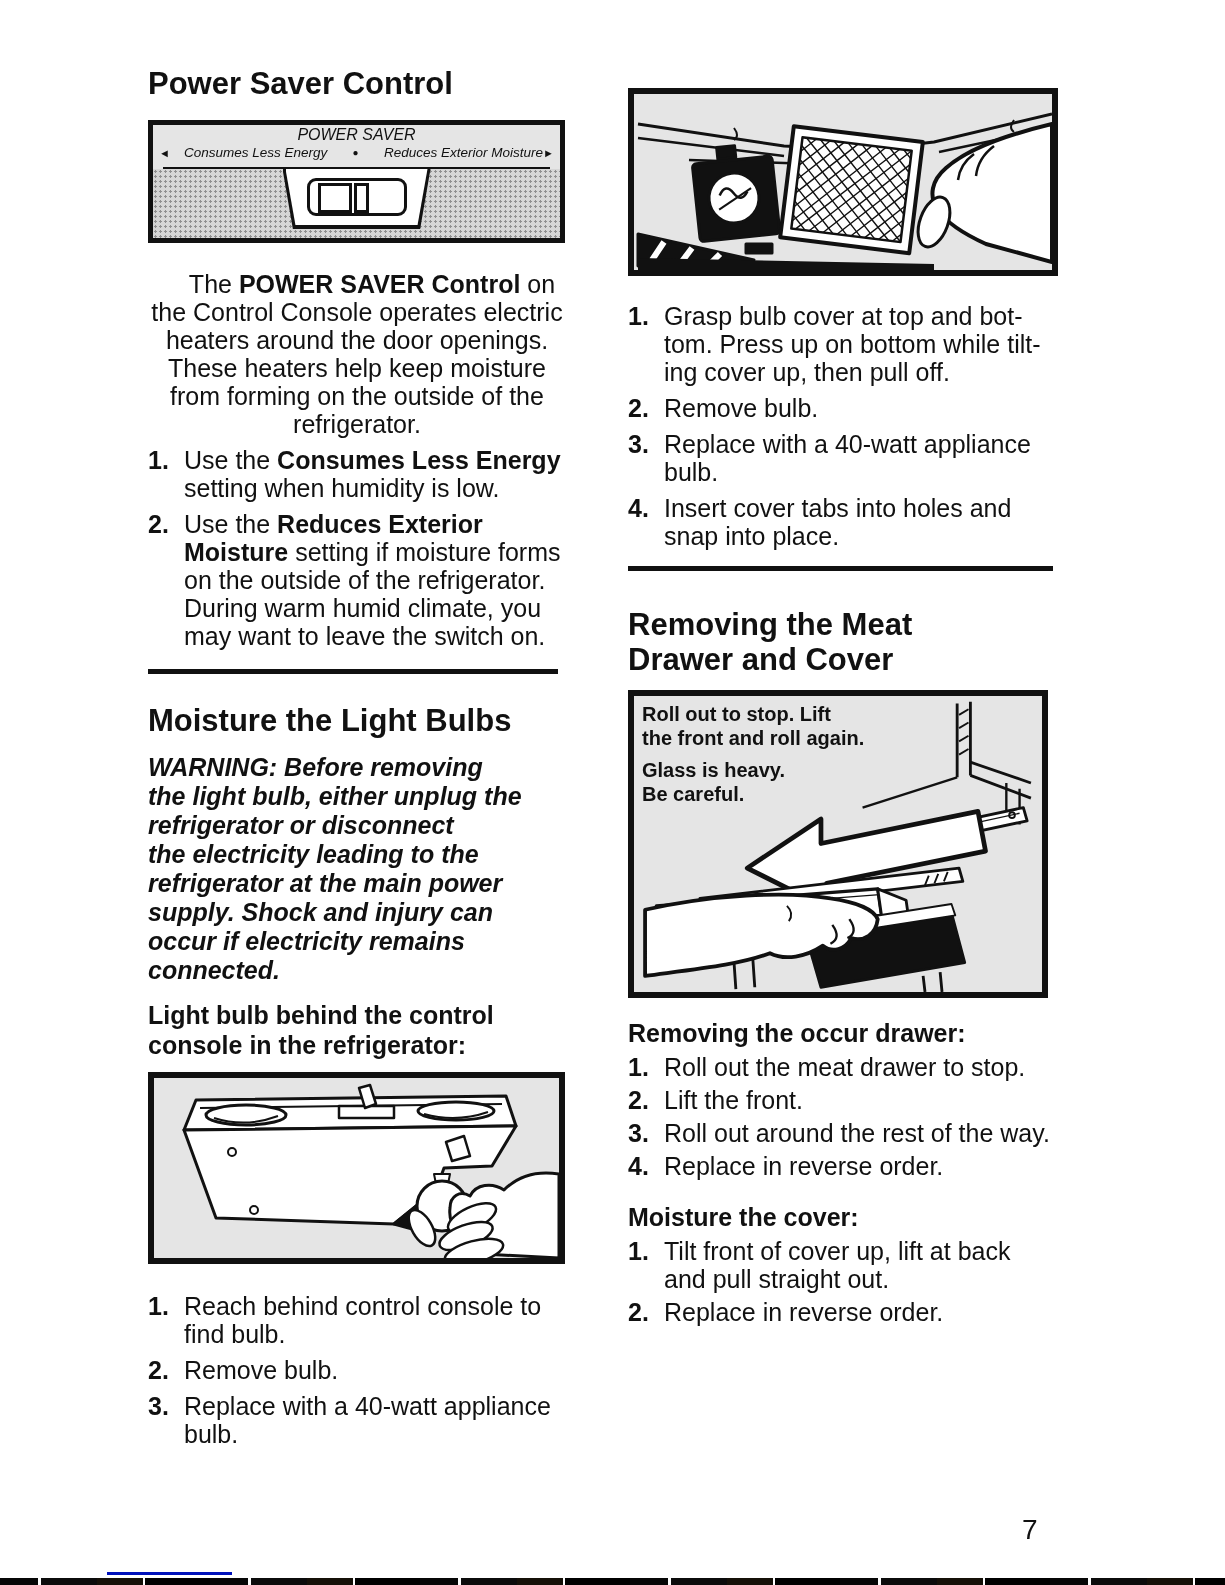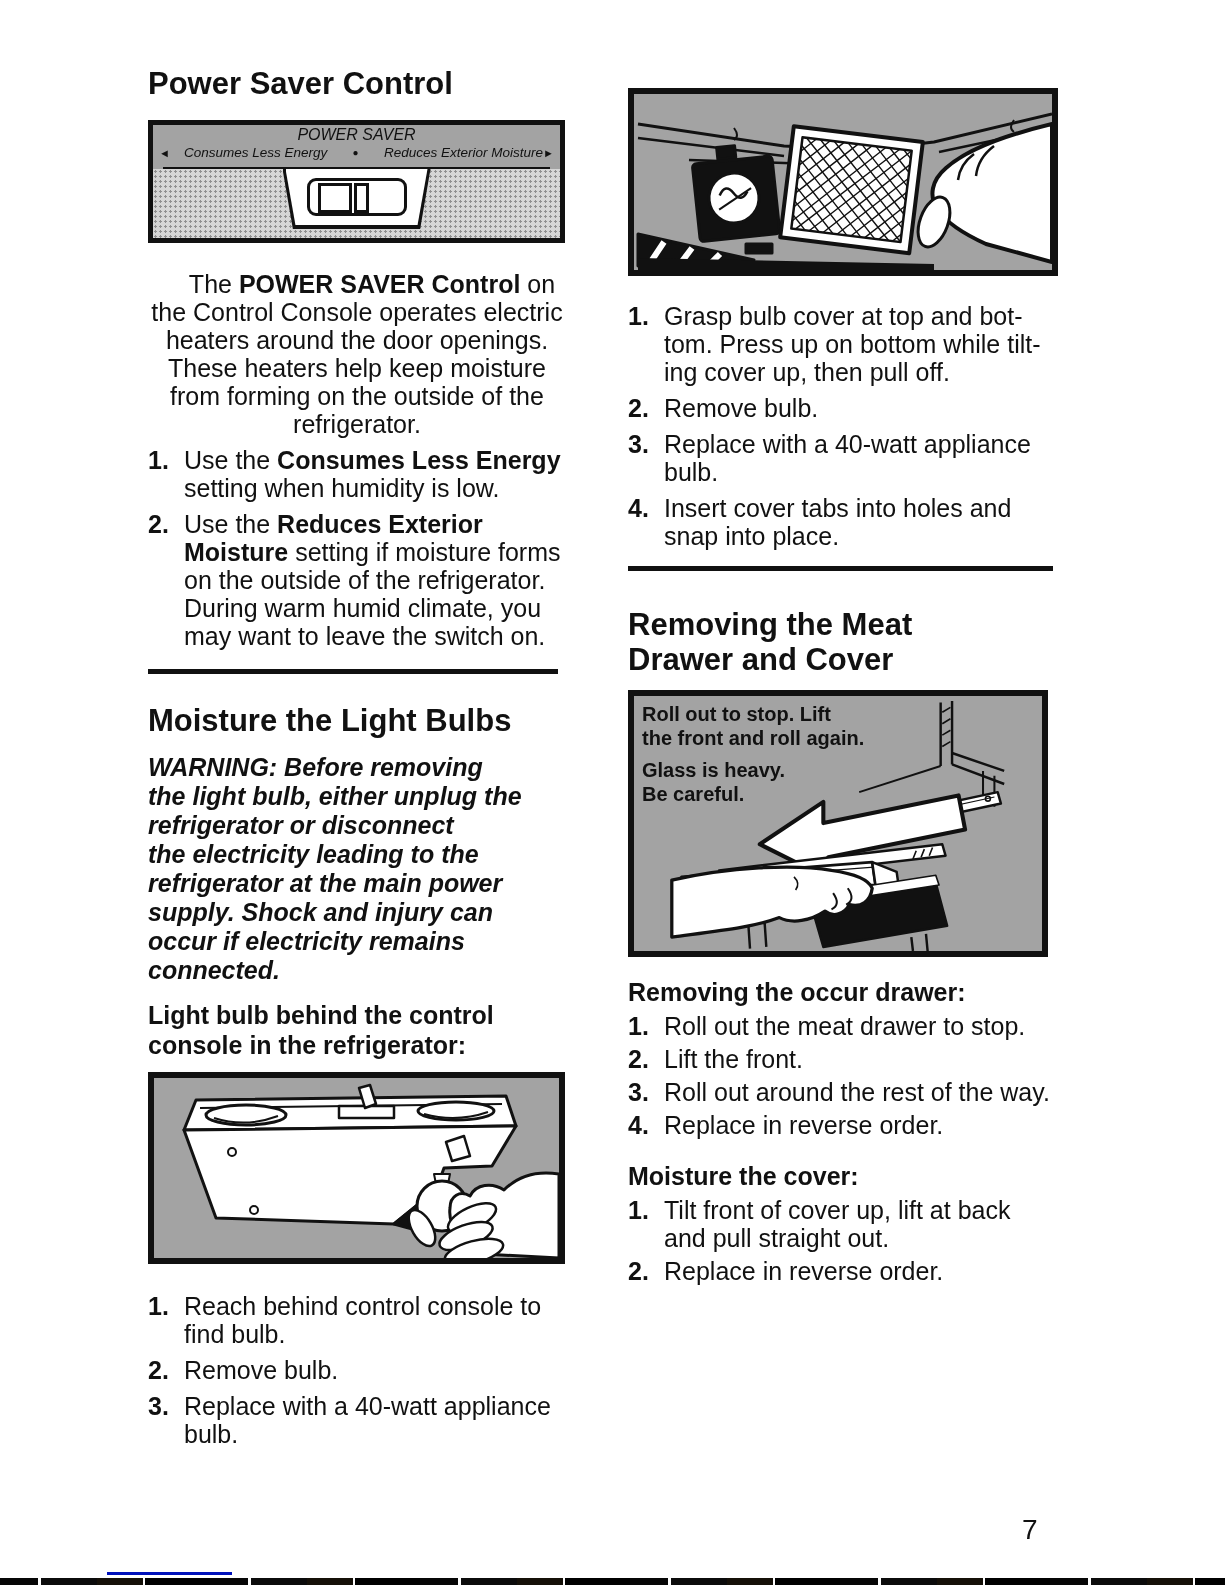--- a/index.html
+++ b/index.html
@@ -12,21 +12,21 @@
   .subhead{font-size:25px;line-height:30px;font-weight:700;white-space:pre-line;margin:0;}
   .body-text{font-size:25px;line-height:28px;white-space:pre-line;margin:0;text-align:center;}
   .warning{font-size:25px;line-height:29px;font-weight:700;font-style:italic;white-space:pre-line;margin:0;}
   .steps{margin:0;padding:0;list-style:none;}
   .step{display:flex;margin-top:8px;}
   .step-num{font-weight:700;font-size:25px;line-height:28px;width:36px;flex:0 0 36px;}
   .step-text{font-size:25px;line-height:28px;white-space:pre-line;flex:1;}
   .rule{height:5px;background:#111;border:0;margin:0;}
   b{font-weight:700;}
   
-  .fig{border:5px solid #111;background:#a3a3a3;position:relative;box-sizing:border-box;}
+  .fig{border:5px solid #111;background:#e5e5e5;position:relative;box-sizing:border-box;}
   #fig-power{width:417px;height:123px;margin-top:19px;}
   .ps-title{position:absolute;top:1px;left:0;width:100%;text-align:center;
             font-style:italic;font-size:16px;line-height:18px;}
   .ps-labels{position:absolute;top:20px;left:6px;right:6px;display:flex;align-items:center;
              font-style:italic;font-size:13.5px;}
   .ps-arrow{font-size:11px;font-style:normal;}
   .ps-dot{font-size:10px;margin:0 14px;}
   .ps-lab-l{margin-left:14px;}
   .ps-lab-r{margin-right:auto;}
   .ps-sp{flex:1;}
@@ -37,21 +37,21 @@
              clip-path:polygon(0 0,100% 0,93% 100%,7% 100%);}
   .ps-trap-i{position:absolute;top:0;left:3px;width:142px;height:56px;background:#fff;
              clip-path:polygon(0 0,100% 0,93% 100%,7% 100%);}
   .ps-switch{position:absolute;top:9px;left:21px;width:100px;height:38px;border:3px solid #111;
              border-radius:9px;background:#fff;box-sizing:border-box;}
   .ps-knob-a{position:absolute;top:2px;left:8px;width:28px;height:24px;border:3px solid #111;background:#fff;}
   .ps-knob-b{position:absolute;top:2px;left:44px;width:9px;height:24px;border:3px solid #111;background:#fff;}
   
   #fig-console{width:417px;height:192px;margin-top:12px;border-width:6px;}
   #fig-freezer{width:430px;height:188px;margin-top:15px;border-width:6px;}
-  #fig-meat{width:420px;height:267px;margin-top:13px;border-width:6px;}
+  #fig-meat{width:420px;height:308px;margin-top:13px;border-width:6px;}
   .fig svg{display:block;width:100%;height:100%;}
   .meat-captions{position:absolute;top:6px;left:8px;}
   .meat-cap{font-size:20px;line-height:24px;font-weight:700;white-space:pre-line;margin:0;}
   .meat-cap + .meat-cap{margin-top:8px;}
   
   #page-number{position:absolute;left:1022px;top:1514px;font-size:28px;}
   #bottom-blue-line{position:absolute;left:107px;top:1572px;width:125px;height:3px;background:#0011bb;}
   #page-bottom-edge{position:absolute;left:0;top:1578px;width:1225px;height:7px;
      background:repeating-linear-gradient(90deg,#060606 0 38px,#fff 38px 41px,#0b0b0b 41px 97px,#151008 97px 143px,#fff 143px 145px,#000 145px 210px);} 
 </style>

